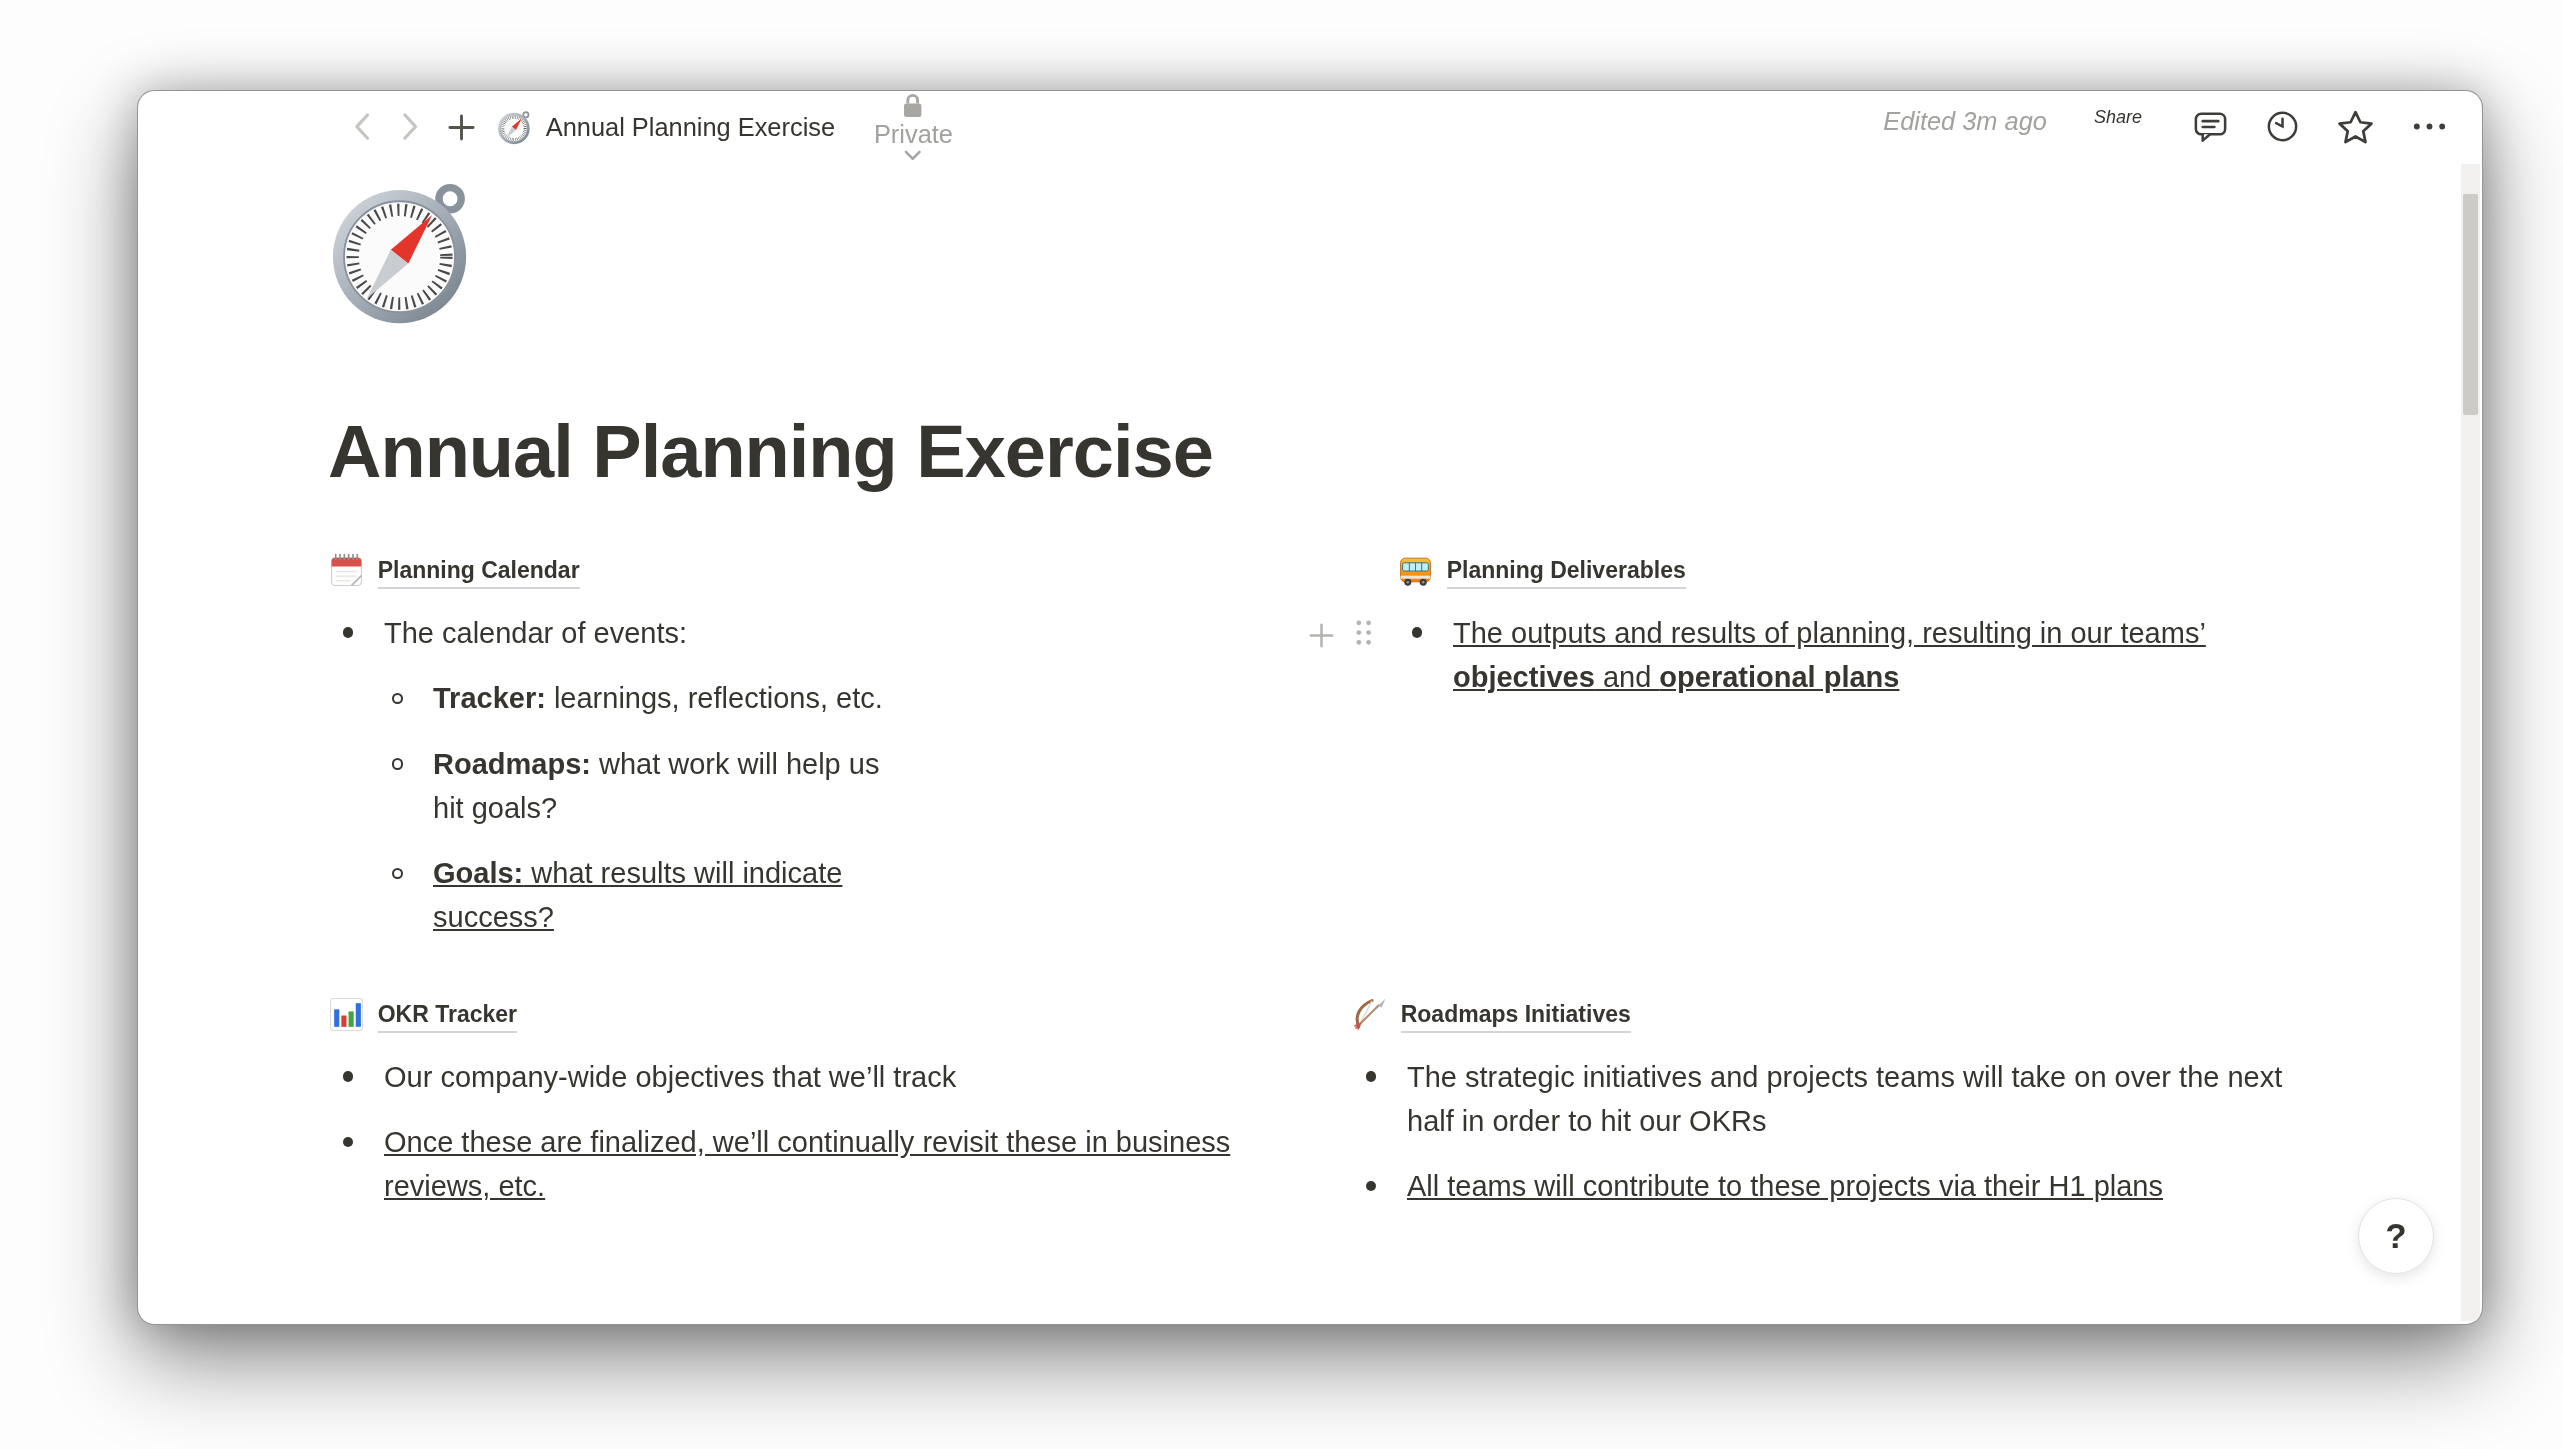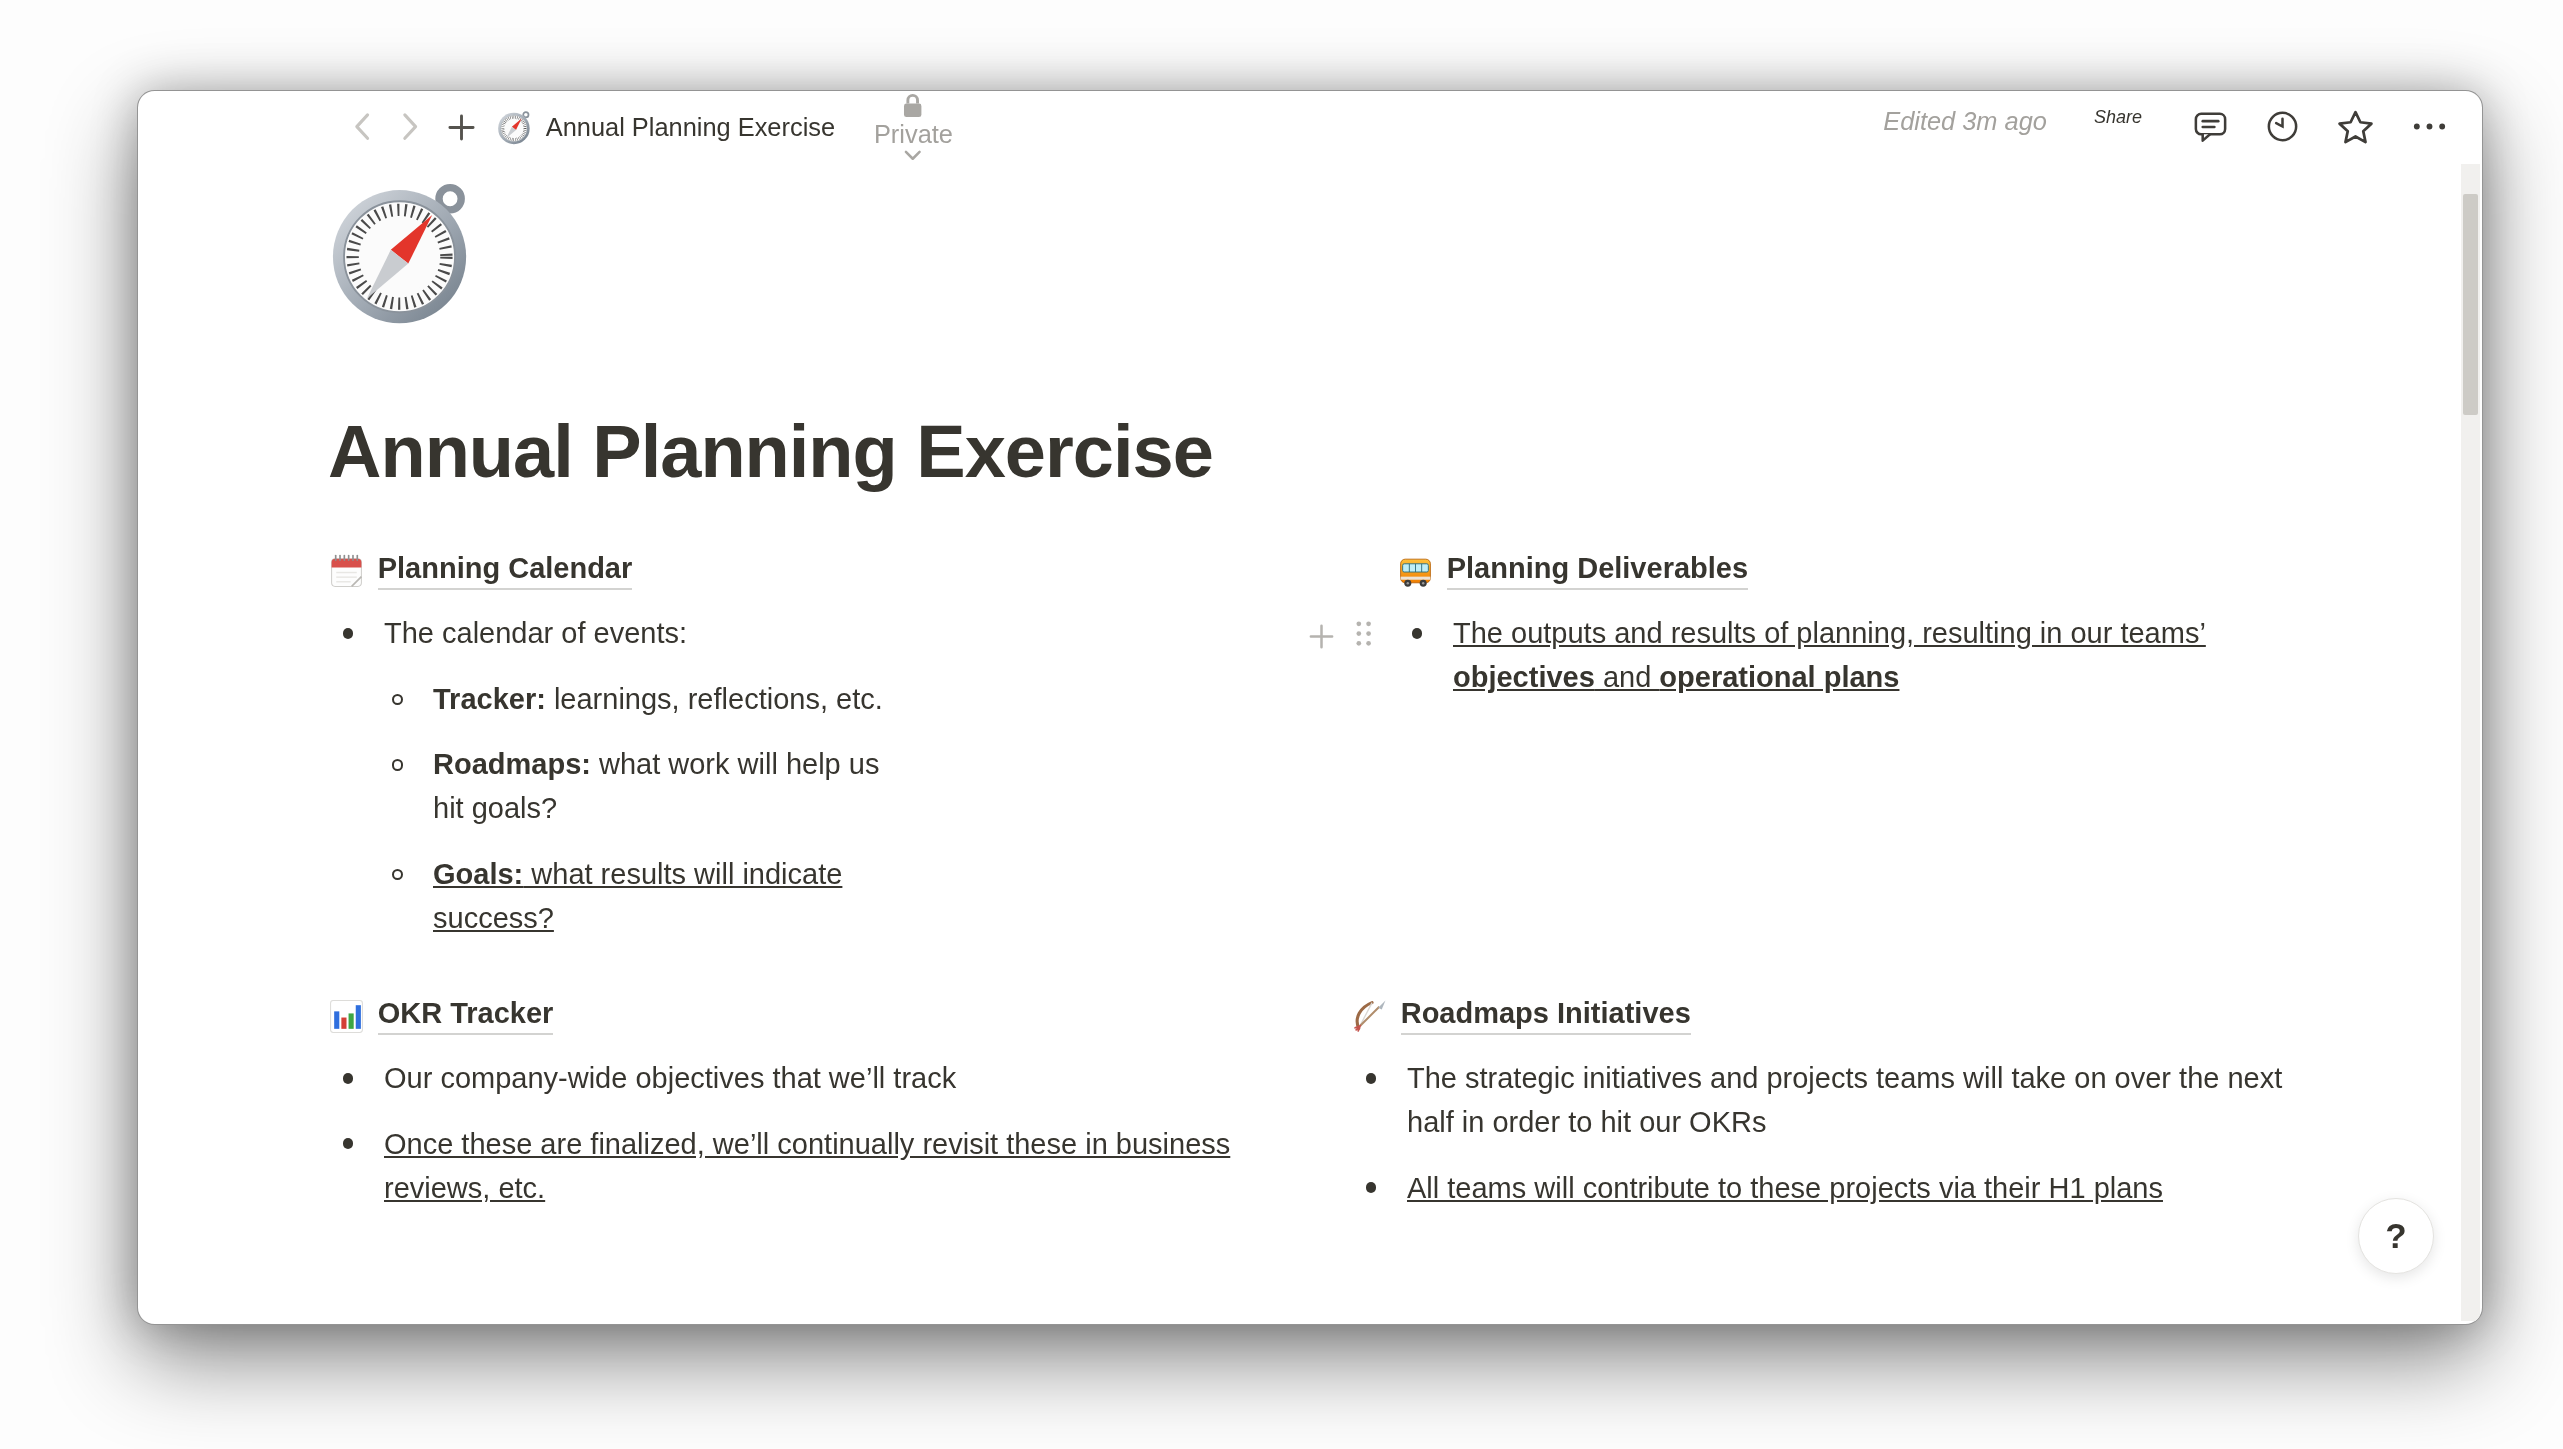--- a/index.html
+++ b/index.html
@@ -47,21 +47,21 @@
     margin-top:86px; font-size:74px; line-height:1.06; font-weight:700;
     letter-spacing:-1px; color:#37352f; cursor:text;
   }
   .row { display:grid; }
   .row1 { margin-top:61px; grid-template-columns:1069px 1fr; }
   .row2 { margin-top:57px;  grid-template-columns:1023px 1fr; }
   .sec-head { display:flex; align-items:flex-end; }
   .sec-icon { width:37px; height:37px; margin-right:12.7px; flex:0 0 auto; }
   .sec-icon svg { width:37px; height:37px; display:block; }
   .sec-link {
-    font-size:29px; font-weight:600; color:#37352f; text-decoration:none;
+    font-size:23px; font-weight:600; color:#37352f; text-decoration:none;
     border-bottom:2.9px solid rgba(55,53,47,0.22); padding-bottom:2.9px; cursor:pointer;
   }
   ul.blist { list-style:none; margin-top:21.5px; }
   ul.blist li { position:relative; padding-left:56px; margin-bottom:21.5px; font-size:29px; line-height:44px; }
   ul.blist li:last-child { margin-bottom:0;text-decoration:underline; }
   ul.blist li.l1::before {
     content:''; position:absolute; left:14.7px; top:16.6px;
     width:10.7px; height:10.7px; border-radius:50%; background:#37352f;
   }
   ul.blist li.l2 { margin-left:49px; }

